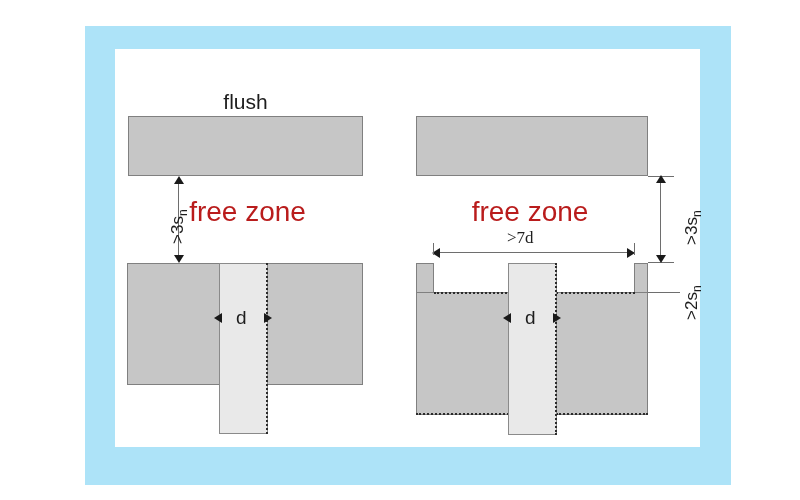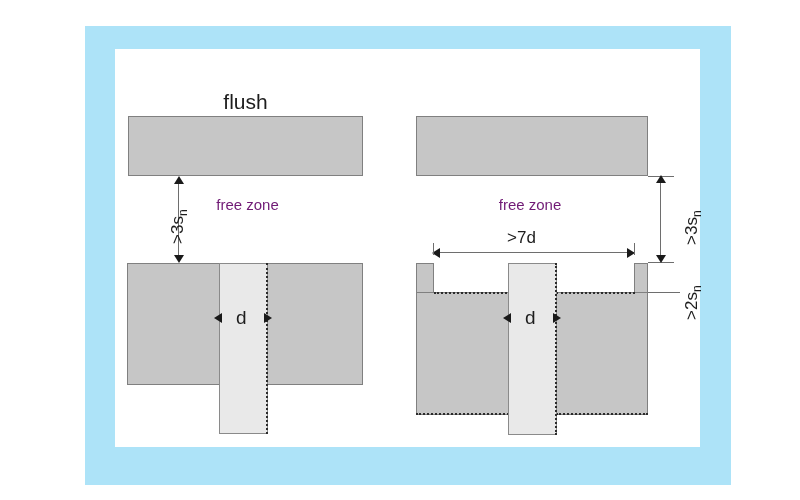--- a/index.html
+++ b/index.html
@@ -7,21 +7,21 @@
        font-family:"Liberation Sans",sans-serif;overflow:hidden;}
   #stage{position:relative;width:792px;height:500px;}
 
   .blue-frame{position:absolute;left:85px;top:26px;width:646px;height:459px;
               background:#ade3f8;}
   .white-inner{position:absolute;left:115px;top:49px;width:585px;height:398px;
                background:#ffffff;}
 
   .fig-title{position:absolute;font-size:21px;color:#1d1d1d;
              text-align:center;white-space:nowrap;}
-  .free-zone-label{position:absolute;font-size:15px;color:#701a75;
+  .free-zone-label{position:absolute;font-size:28px;color:#b91c1c;
                    text-align:center;white-space:nowrap;}
 
   
   .plate{position:absolute;background:#c6c6c6;border:1.5px solid #808080;
          box-sizing:border-box;}
 
   
   .bar{position:absolute;background:#e9e9e9;border:1.5px solid #8a8a8a;
        box-sizing:border-box;}
 
@@ -77,21 +77,21 @@
   <div class="d-label" style="left:236px;top:307px;">d</div>
 
 
   <div class="plate" style="left:416px;top:116px;width:232px;height:60px;"></div>
 
   <div class="free-zone-label" style="left:440px;top:196px;width:180px;">free zone</div>
 
   <div class="dim-h-line" style="left:434px;top:252px;width:200px;"></div>
   <div class="arrow arrow-left" style="left:432px;top:248px;"></div>
   <div class="arrow arrow-right" style="left:627px;top:248px;"></div>
-  <div class="dim-label" style="left:507px;top:228px;">&gt;7d</div>
+  <div class="dim-label" style="left:507px;top:228px;font-family:Liberation Serif, serif;">&gt;7d</div>
   <div class="ext-line" style="left:433px;top:243px;width:1px;height:12px;background:#6e6e6e;"></div>
   <div class="ext-line" style="left:634px;top:243px;width:1px;height:12px;background:#6e6e6e;"></div>
 
   <div class="plate" style="left:416px;top:263px;width:18px;height:30px;"></div>
   <div class="plate" style="left:634px;top:263px;width:14px;height:30px;"></div>
   <div class="plate" style="left:416px;top:292px;width:93px;height:123px;"></div>
   <div class="plate" style="left:556px;top:292px;width:92px;height:123px;"></div>
   <div class="dotted-h" style="left:434px;top:292px;width:76px;"></div>
   <div class="dotted-h" style="left:556px;top:292px;width:79px;"></div>
   <div class="dotted-h" style="left:416px;top:413px;width:93px;"></div>

